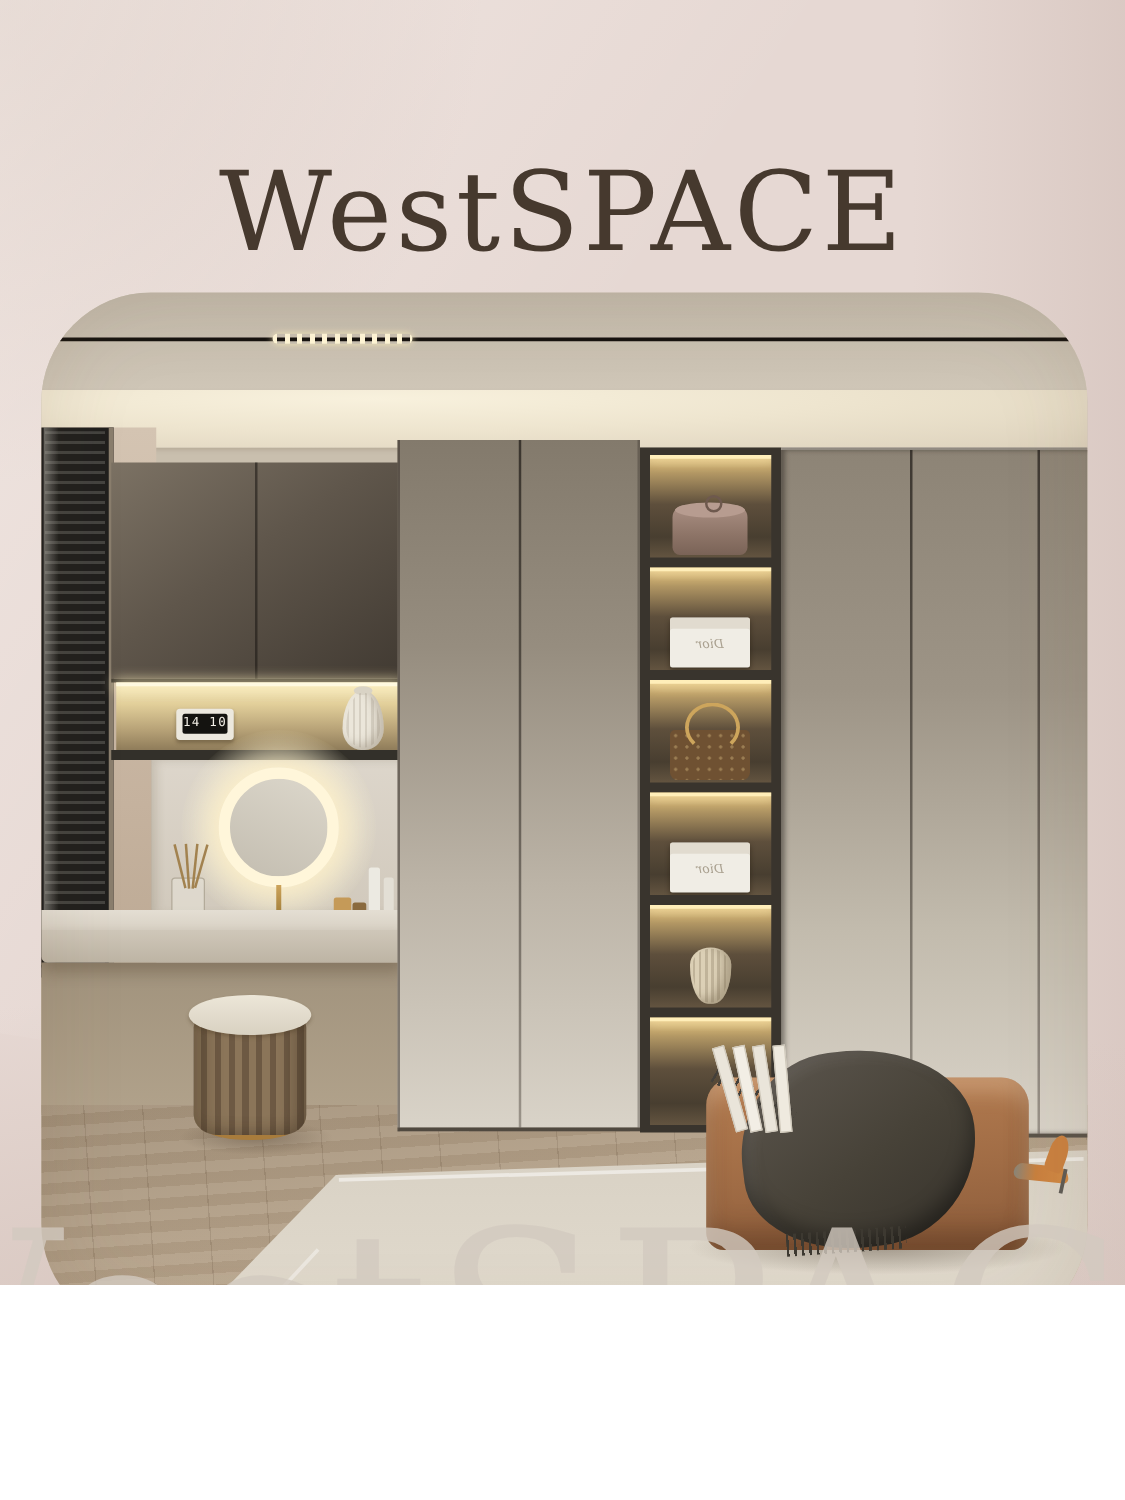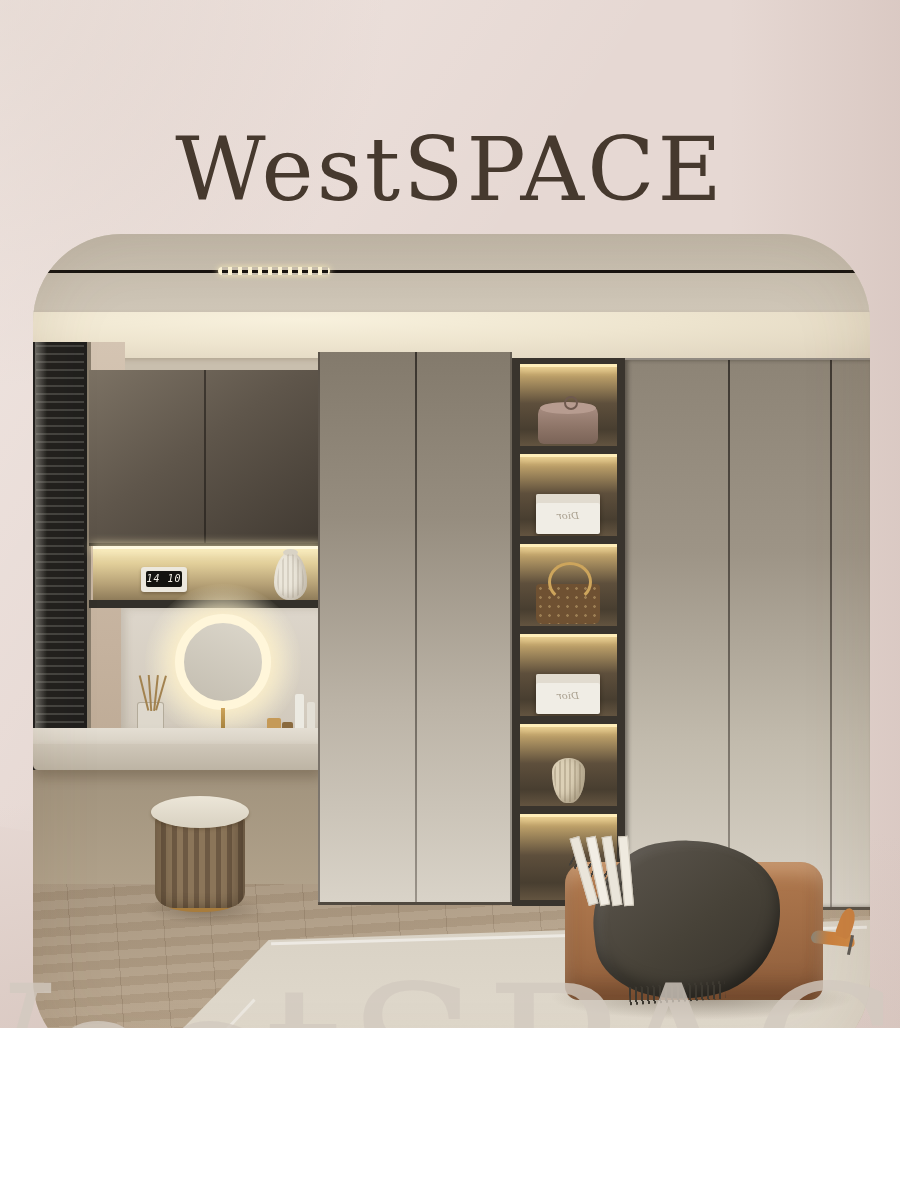--- a/index.html
+++ b/index.html
@@ -62,21 +62,21 @@
   .niche{left:60px;top:312px;width:228px;height:54px;
     background:linear-gradient(180deg,#f7ecc2 0%,#e2cf9a 32%,#b7a277 70%,#8f7c5a 100%);}
   .niche::before{content:"";position:absolute;left:0;top:0;width:100%;height:3px;background:#fff9e0;
     box-shadow:0 0 10px 2px rgba(255,240,190,.85);}
   .niche-board{left:56px;top:366px;width:232px;height:8px;background:#33302a;}
   .vanity-wall{left:88px;top:374px;width:200px;height:124px;
     background:linear-gradient(180deg,#ddd6cb 0%,#d1c9bc 100%);
     box-shadow:inset 4px 0 8px rgba(90,75,55,.18);}
 
   .clock{left:108px;top:333px;width:46px;height:25px;background:#ece8de;border-radius:3px;
-    box-shadow:0 2px 3px rgba(70,55,35,.4);font-style:italic;}
+    box-shadow:0 2px 3px rgba(70,55,35,.4);}
   .clock-screen{left:5px;top:4px;width:36px;height:16px;background:#141310;border-radius:2px;
     color:#f3efe6;font-family:"DejaVu Sans Mono",monospace;font-size:10px;line-height:16px;
     text-align:center;letter-spacing:1px;}
   .vase{left:241px;top:318px;width:33px;height:48px;background:#ebe6da;
     border-radius:50% 50% 46% 46% / 64% 64% 36% 36%;
     box-shadow:inset -5px -4px 8px rgba(120,105,85,.35);}
   .vase::before{content:"";position:absolute;left:9px;top:-3px;width:15px;height:7px;
     background:#d9d3c5;border-radius:50%;}
   .vase::after{content:"";position:absolute;inset:2px 3px;
     background:repeating-linear-gradient(90deg, rgba(120,108,90,.18) 0 2px, rgba(0,0,0,0) 2px 5px);

